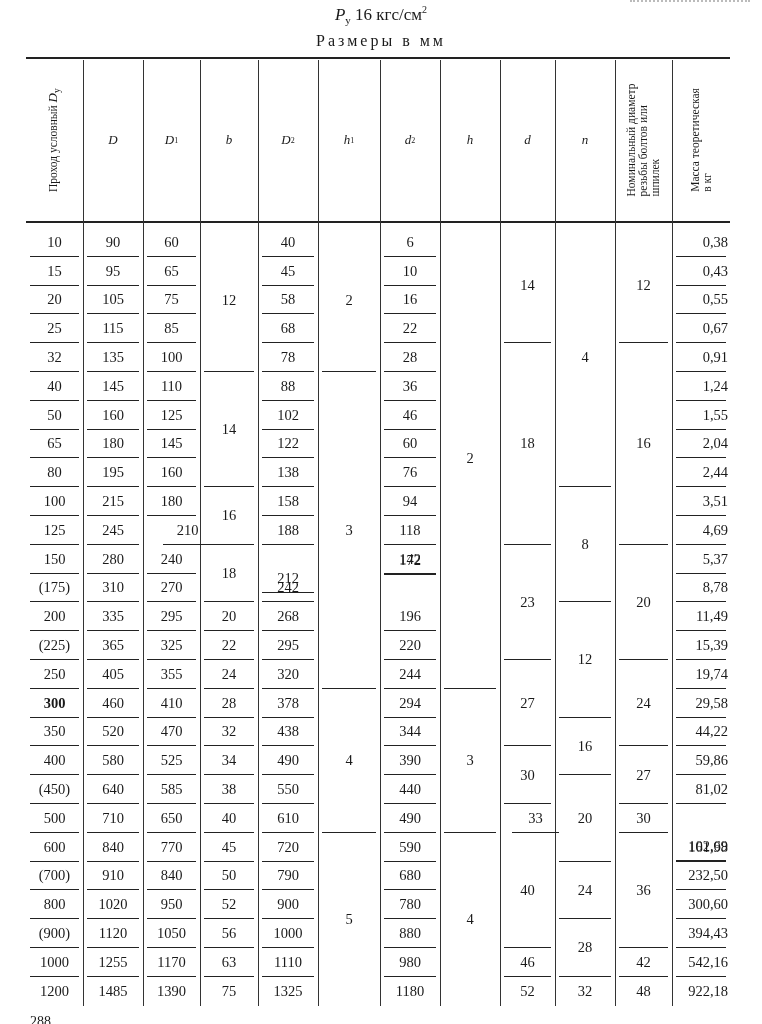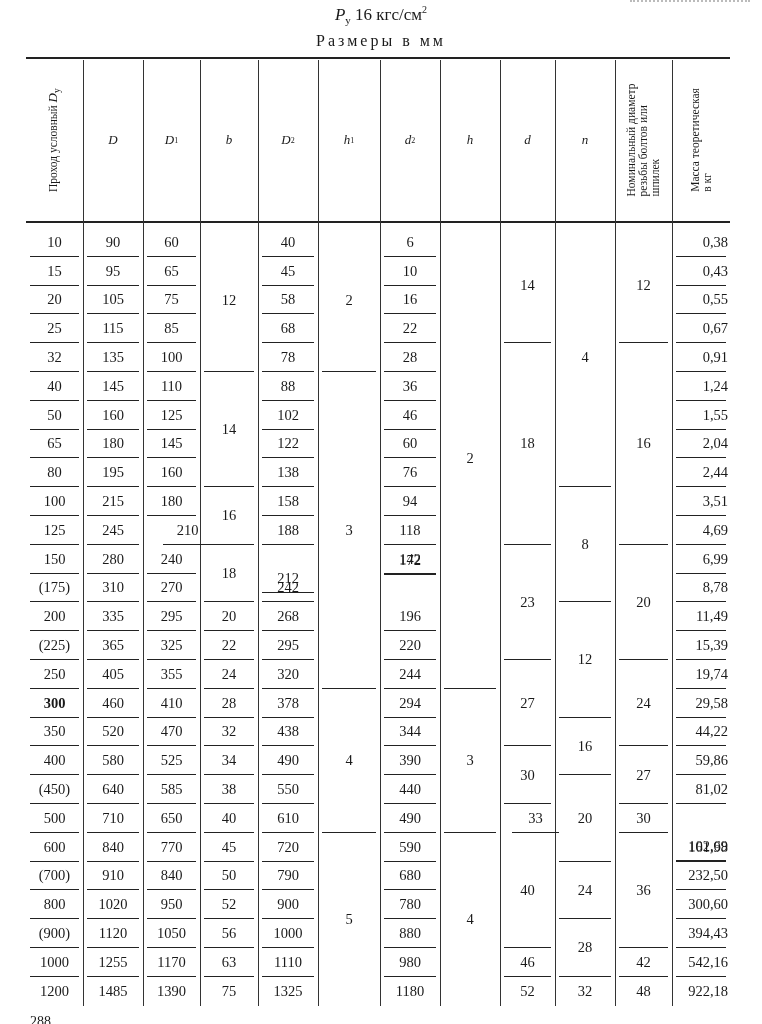--- a/index.html
+++ b/index.html
@@ -200,21 +200,21 @@
     <div class="cell bb" style="left: 83px; width: 60px; top: 516px; height: 28.8px;">245</div>
     <div class="cell bb" style="left: 159px; width: 57px; top: 516px; height: 28.8px;">210</div>
     <div class="cell bb" style="left: 258px; width: 60px; top: 516px; height: 28.8px;">188</div>
     <div class="cell bb" style="left: 380px; width: 60px; top: 516px; height: 28.8px;">118</div>
     <div class="cell bb right" style="left: 672px; width: 58px; top: 516px; height: 28.8px;">4,69</div>
     <div class="cell bb" style="left: 26px; width: 57px; top: 544.8px; height: 28.8px;">150</div>
     <div class="cell bb" style="left: 83px; width: 60px; top: 544.8px; height: 28.8px;">280</div>
     <div class="cell bb" style="left: 143px; width: 57px; top: 544.8px; height: 28.8px;">240</div>
     <div class="cell bb" style="left: 258px; width: 60px; top: 544.8px; height: 28.8px; margin-top: 19px;">212</div>
     <div class="cell bb" style="left: 380px; width: 60px; top: 544.8px; height: 28.8px;">142</div>
-    <div class="cell bb right" style="left: 672px; width: 58px; top: 544.8px; height: 28.8px;">6,99</div>
+    <div class="cell bb right" style="left: 672px; width: 58px; top: 544.8px; height: 28.8px;">5,37</div>
     <div class="cell bb" style="left: 26px; width: 57px; top: 573.6px; height: 28.8px;">(175)</div>
     <div class="cell bb" style="left: 83px; width: 60px; top: 573.6px; height: 28.8px;">310</div>
     <div class="cell bb" style="left: 143px; width: 57px; top: 573.6px; height: 28.8px;">270</div>
     <div class="cell bb" style="left: 258px; width: 60px; top: 573.6px; height: 28.8px;">242</div>
     <div class="cell bb" style="left: 380px; width: 60px; top: 546px; height: 28.8px;">172</div>
     <div class="cell bb right" style="left: 672px; width: 58px; top: 573.6px; height: 28.8px;">8,78</div>
     <div class="cell bb" style="left: 26px; width: 57px; top: 602.4px; height: 28.8px;">200</div>
     <div class="cell bb" style="left: 83px; width: 60px; top: 602.4px; height: 28.8px;">335</div>
     <div class="cell bb" style="left: 143px; width: 57px; top: 602.4px; height: 28.8px;">295</div>
     <div class="cell bb" style="left: 258px; width: 60px; top: 602.4px; height: 28.8px;">268</div>

